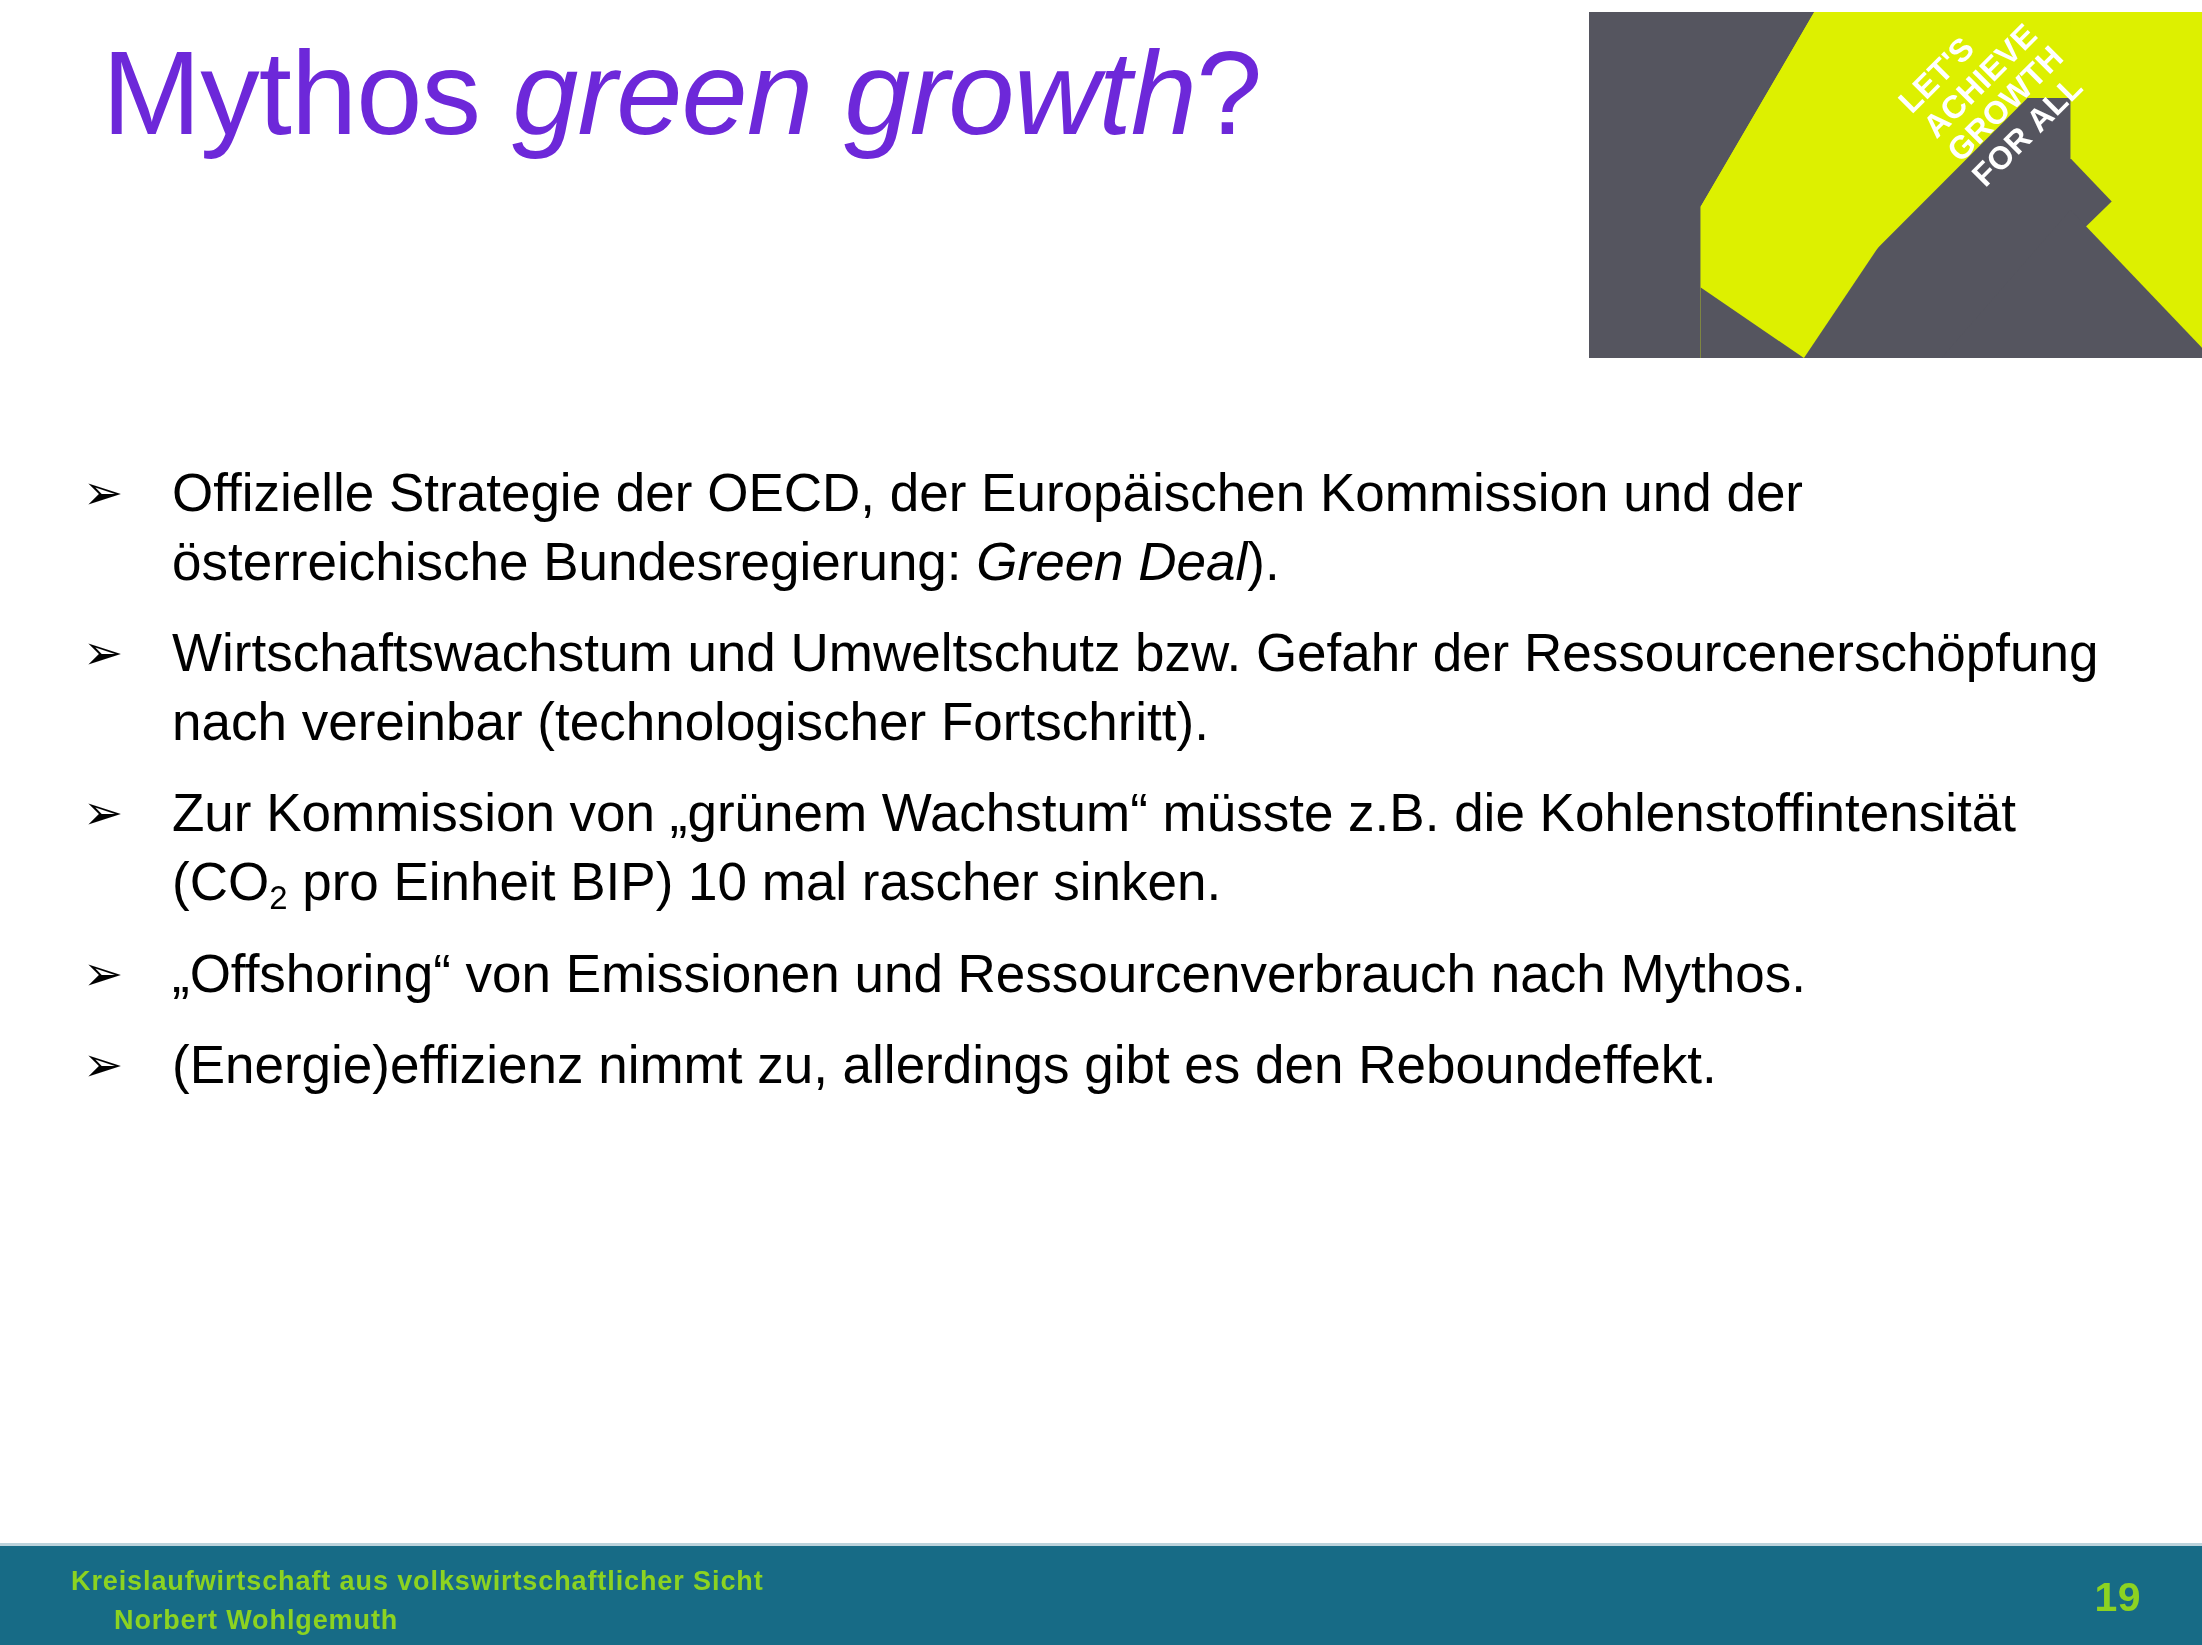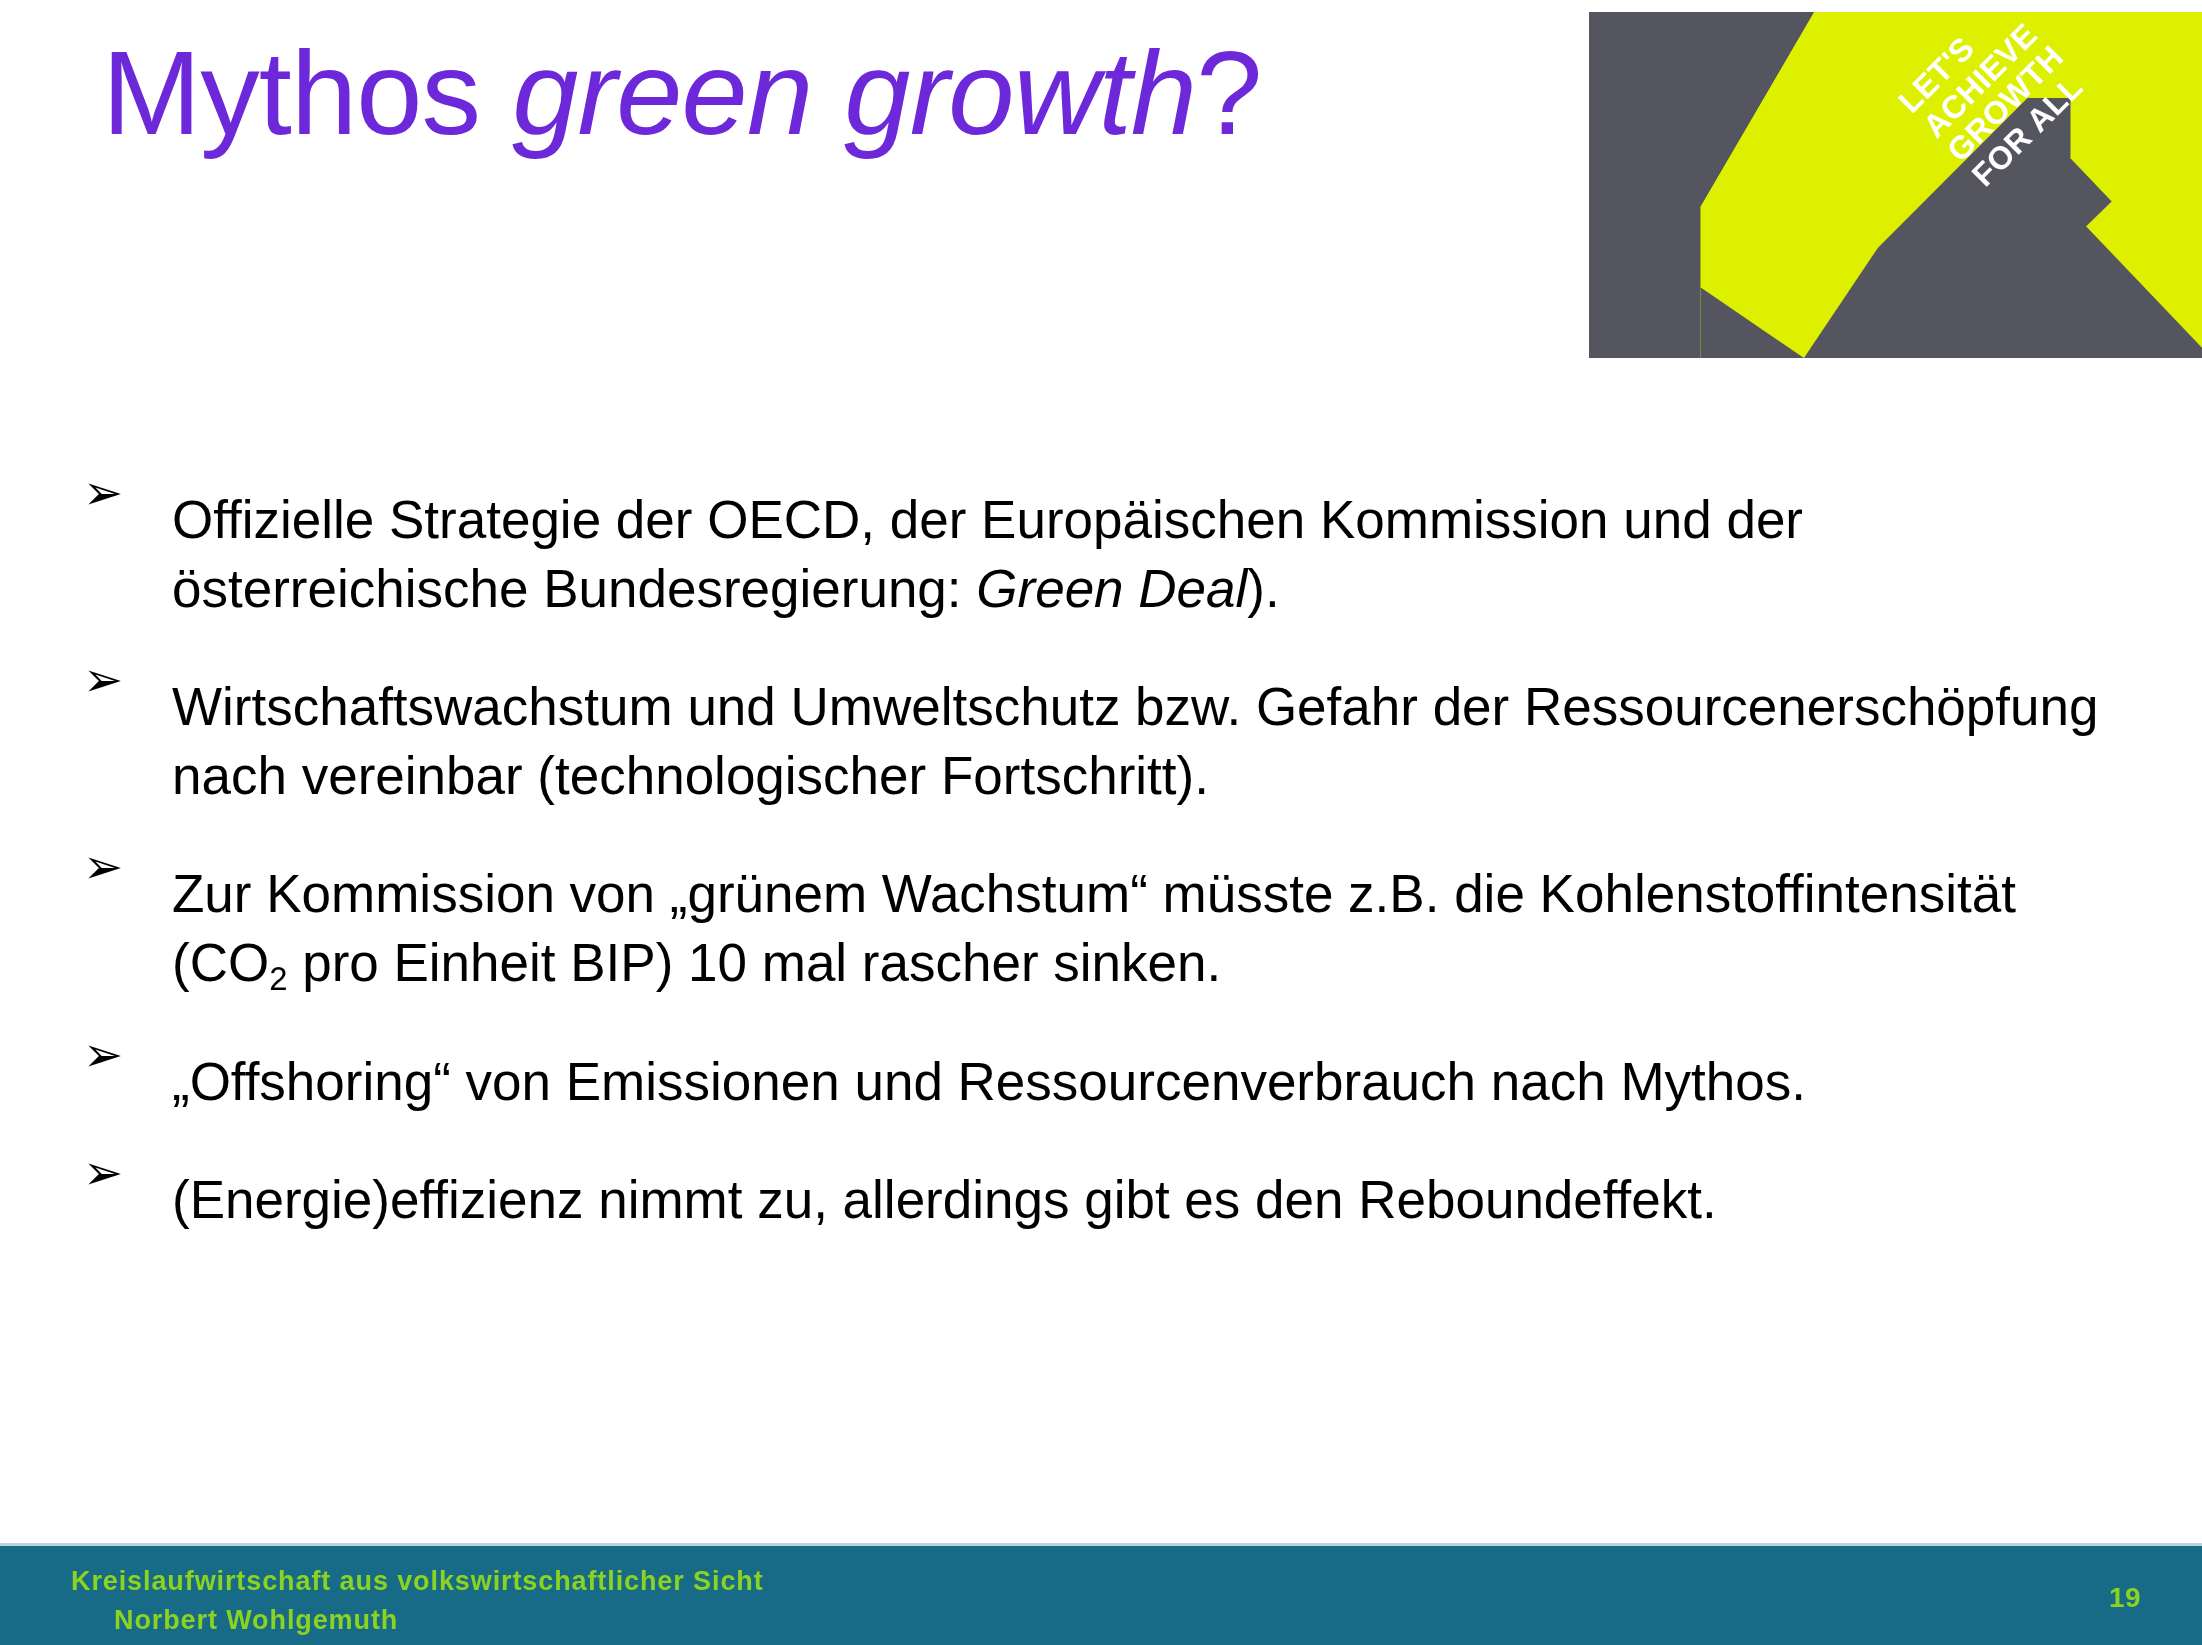--- a/index.html
+++ b/index.html
@@ -94,21 +94,20 @@
     flex: 0 0 auto;
     width: 89px;
     font-size: 48px;
     line-height: 1.38;
     color: #000000;
     font-family: "DejaVu Sans", sans-serif;
   }
   .bullet-text {
     flex: 1 1 auto;
     padding-right: 34px;
-    margin-top: 27px;
   }
   .bullet-text .em { font-style: italic; }
   .bullet-text sub {
     font-size: 0.62em;
     vertical-align: baseline;
     position: relative;
     top: 0.26em;
   }
 
   
@@ -131,23 +130,23 @@
     letter-spacing: 0.9px;
     line-height: 1.42;
   }
   .footer-text .line2 {
     display: block;
     padding-left: 43px;
   }
   .page-number {
     position: absolute;
     right: 62px;
-    top: 36px;
+    top: 28px;
     color: #8cd321;
-    font-size: 28px;
+    font-size: 41px;
     font-weight: bold;
     letter-spacing: 0.4px;
   }
 </style>
 </head>
 <body>
 
 <div class="slide">
 
   <div class="title">

